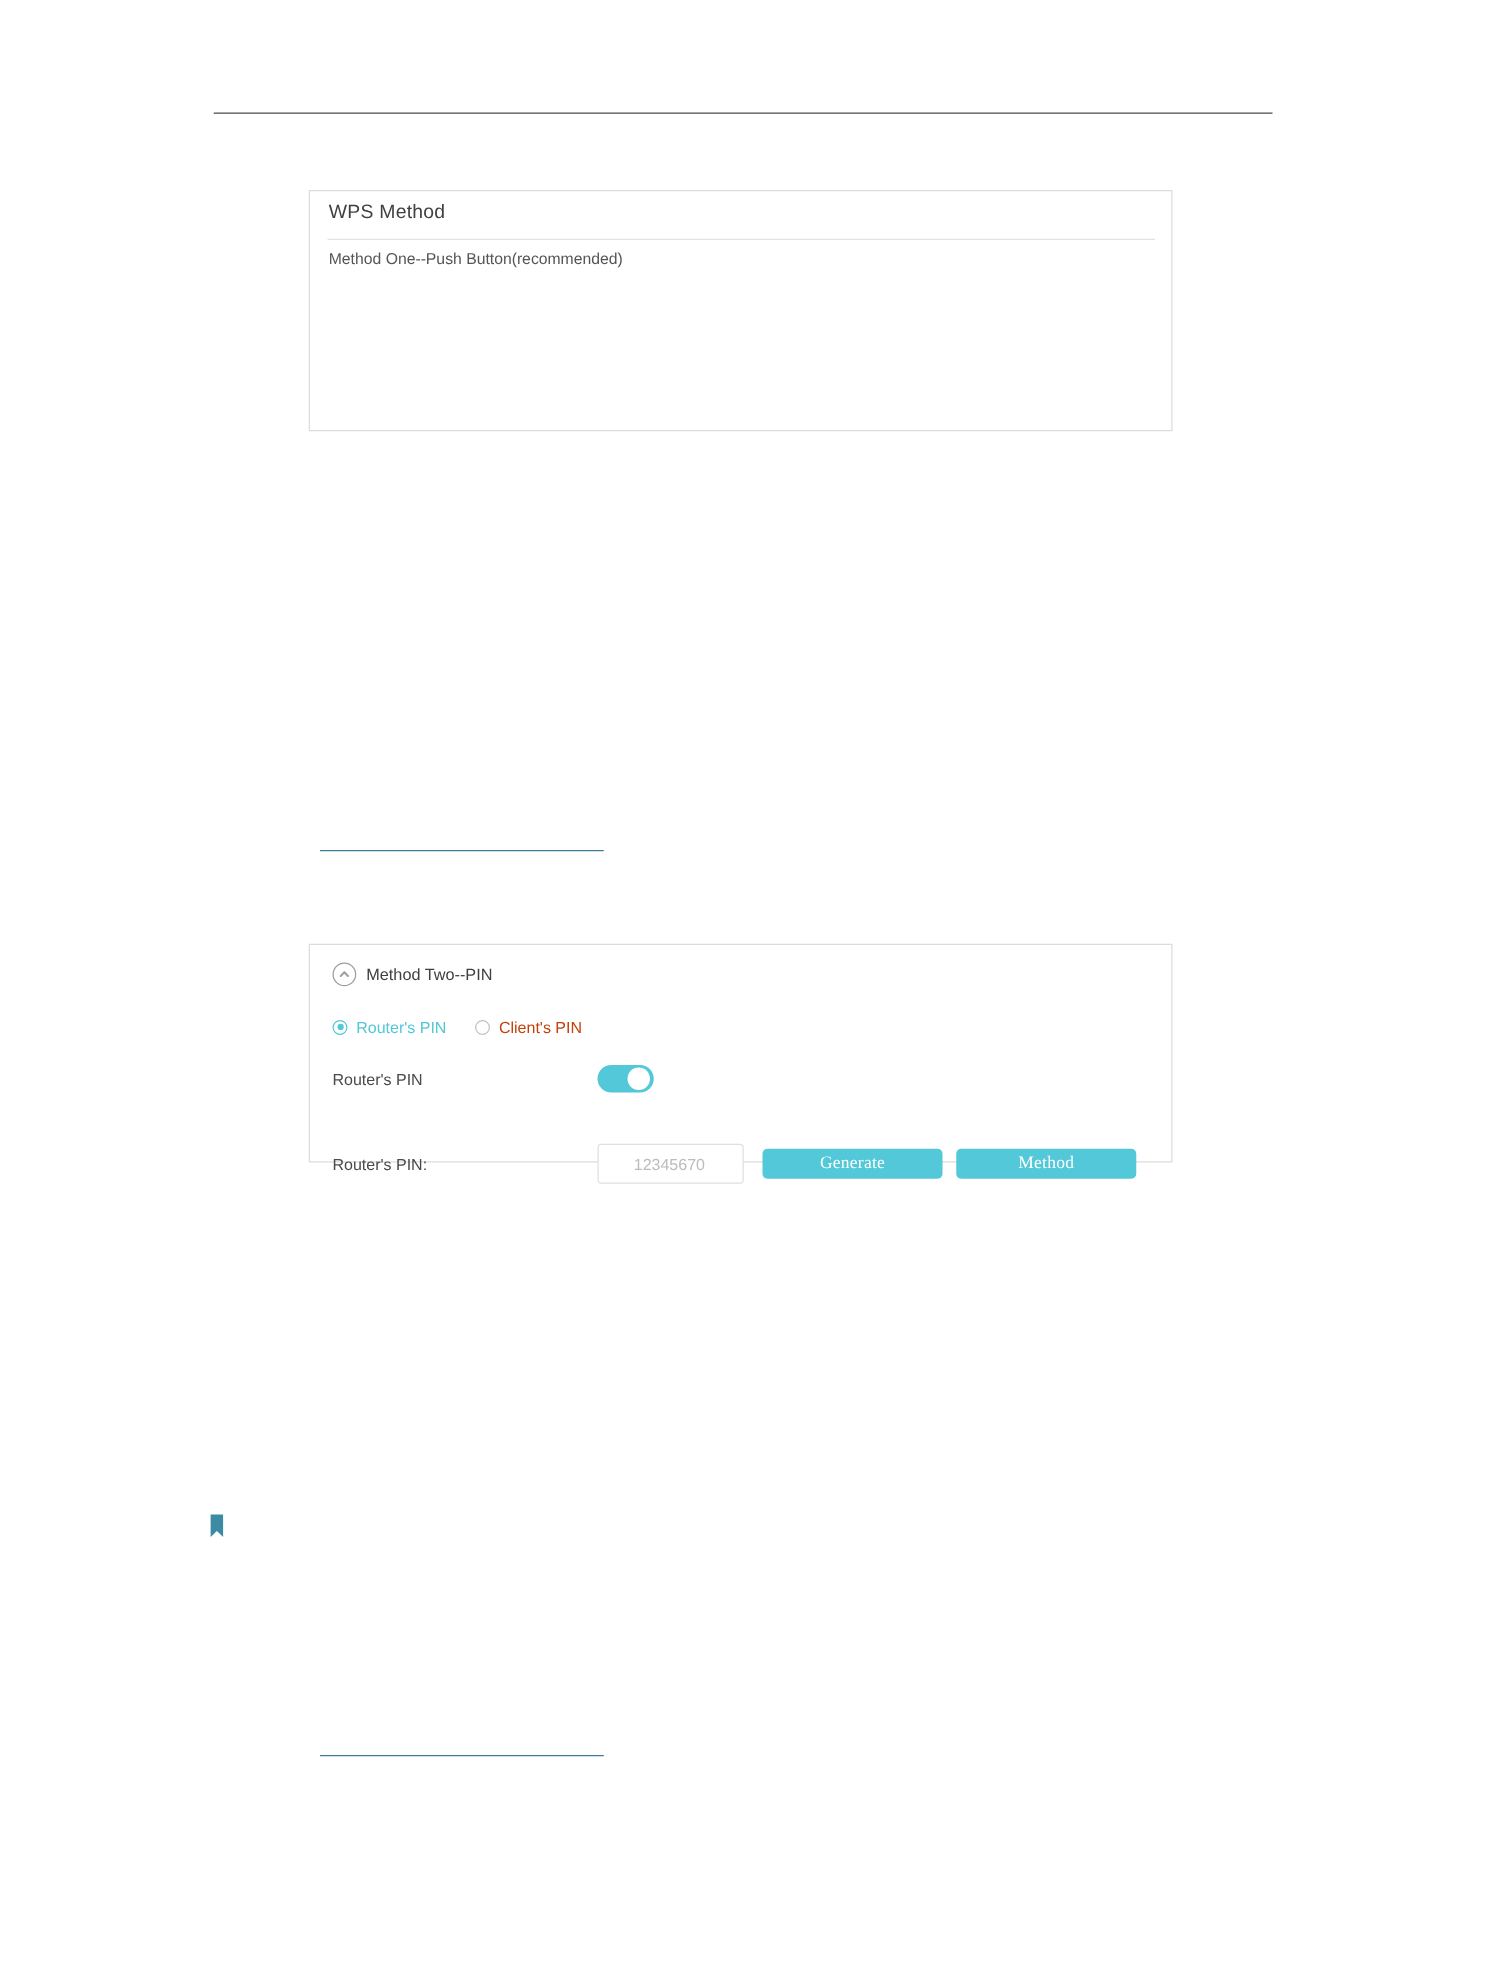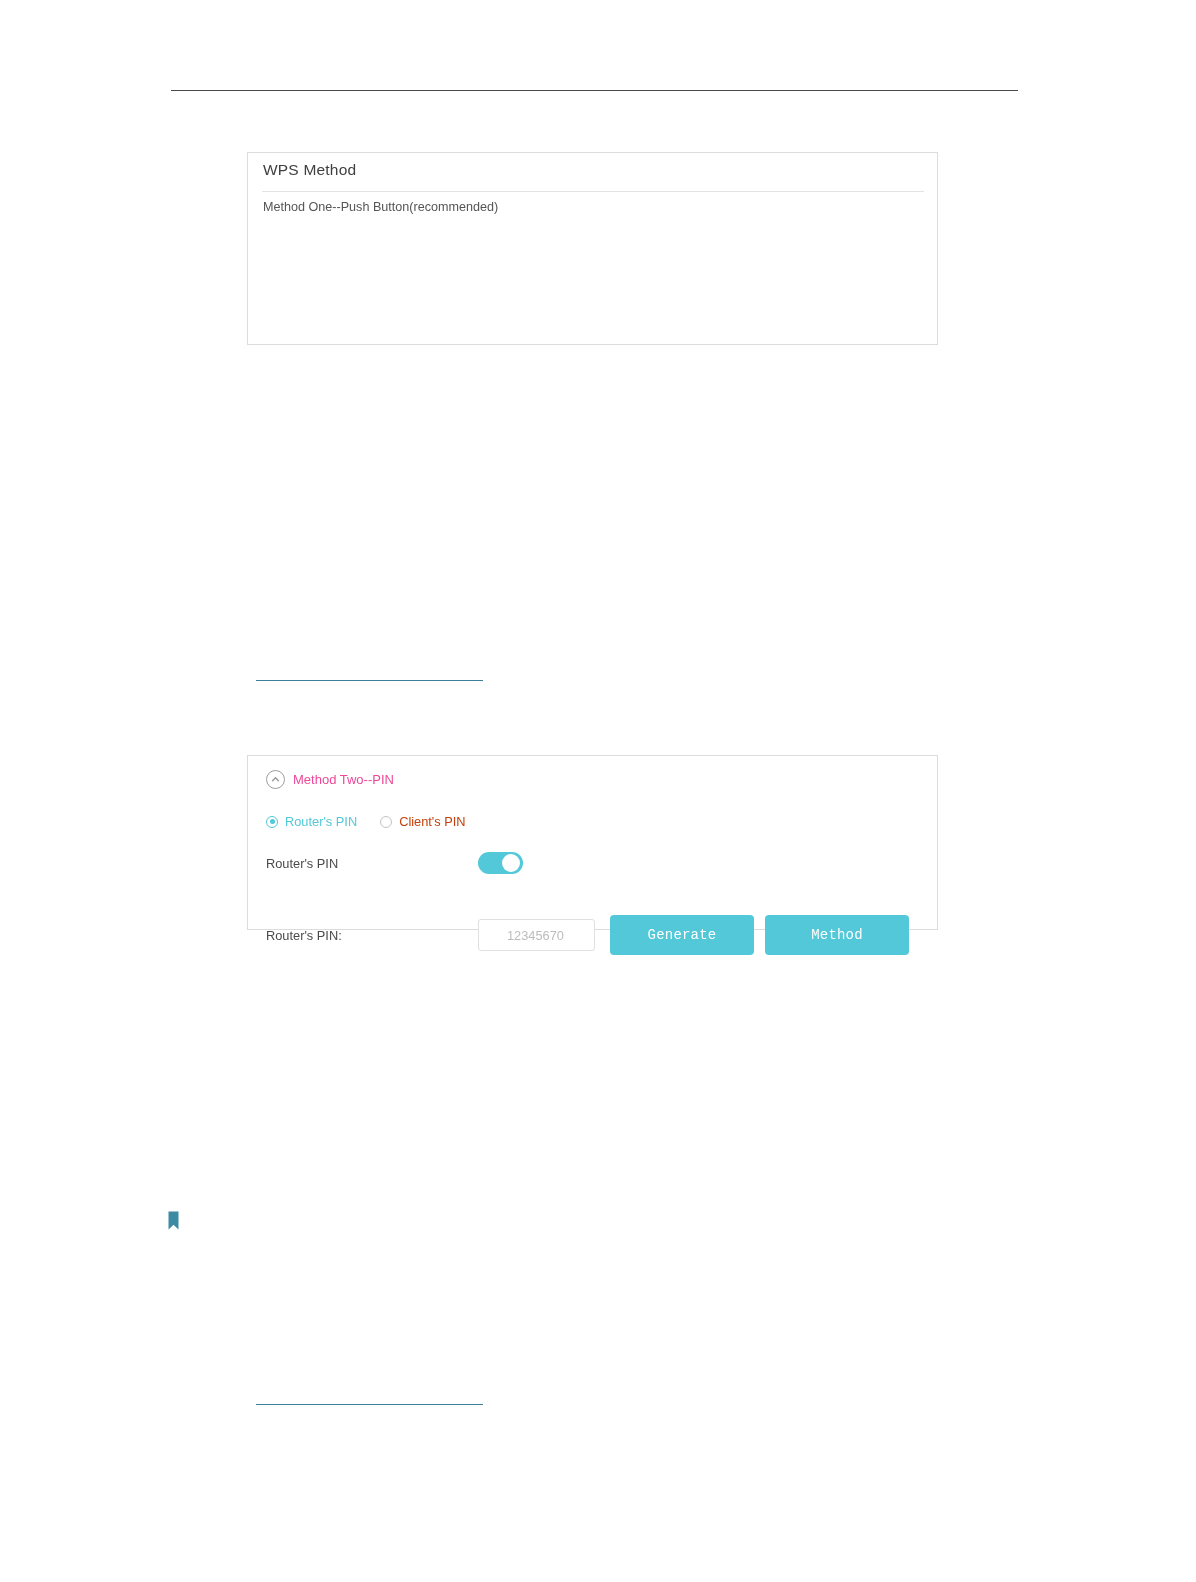--- a/index.html
+++ b/index.html
@@ -137,21 +137,21 @@
     border: 1.4px solid #9d9d9d;
     display: inline-flex;
     align-items: center;
     justify-content: center;
     box-sizing: border-box;
     cursor: pointer;
   }
   .collapse-icon svg { display: block; }
   .method-two-label {
     font-size: 13px;
-    color: #ec4899;
+    color: #404040;
     white-space: nowrap;
   }
 
   
   .radio-row {
     position: absolute;
     left: 18px;
     top: 58px;
     display: flex;
     align-items: center;
@@ -239,26 +239,26 @@
     font-family: "Liberation Sans", sans-serif;
     font-size: 12.8px;
     color: #555555;
     flex: none;
     outline: none;
   }
   .pin-input::placeholder { color: #bcbcbc; }
 
   .btn {
     width: 144px;
-    height: 40px;
+    height: 24px;
     border: none;
     border-radius: 4px;
     background: #52c8d8;
     color: #ffffff;
-    font-family: Liberation Mono, monospace;
+    font-family: Liberation Serif, serif;
     font-size: 14px;
     letter-spacing: 0.2px;
     cursor: pointer;
     flex: none;
   }
   .btn-generate { margin-left: 15px; }
   .btn-default  { margin-left: 11px; }
 
   
   .bookmark-icon {

